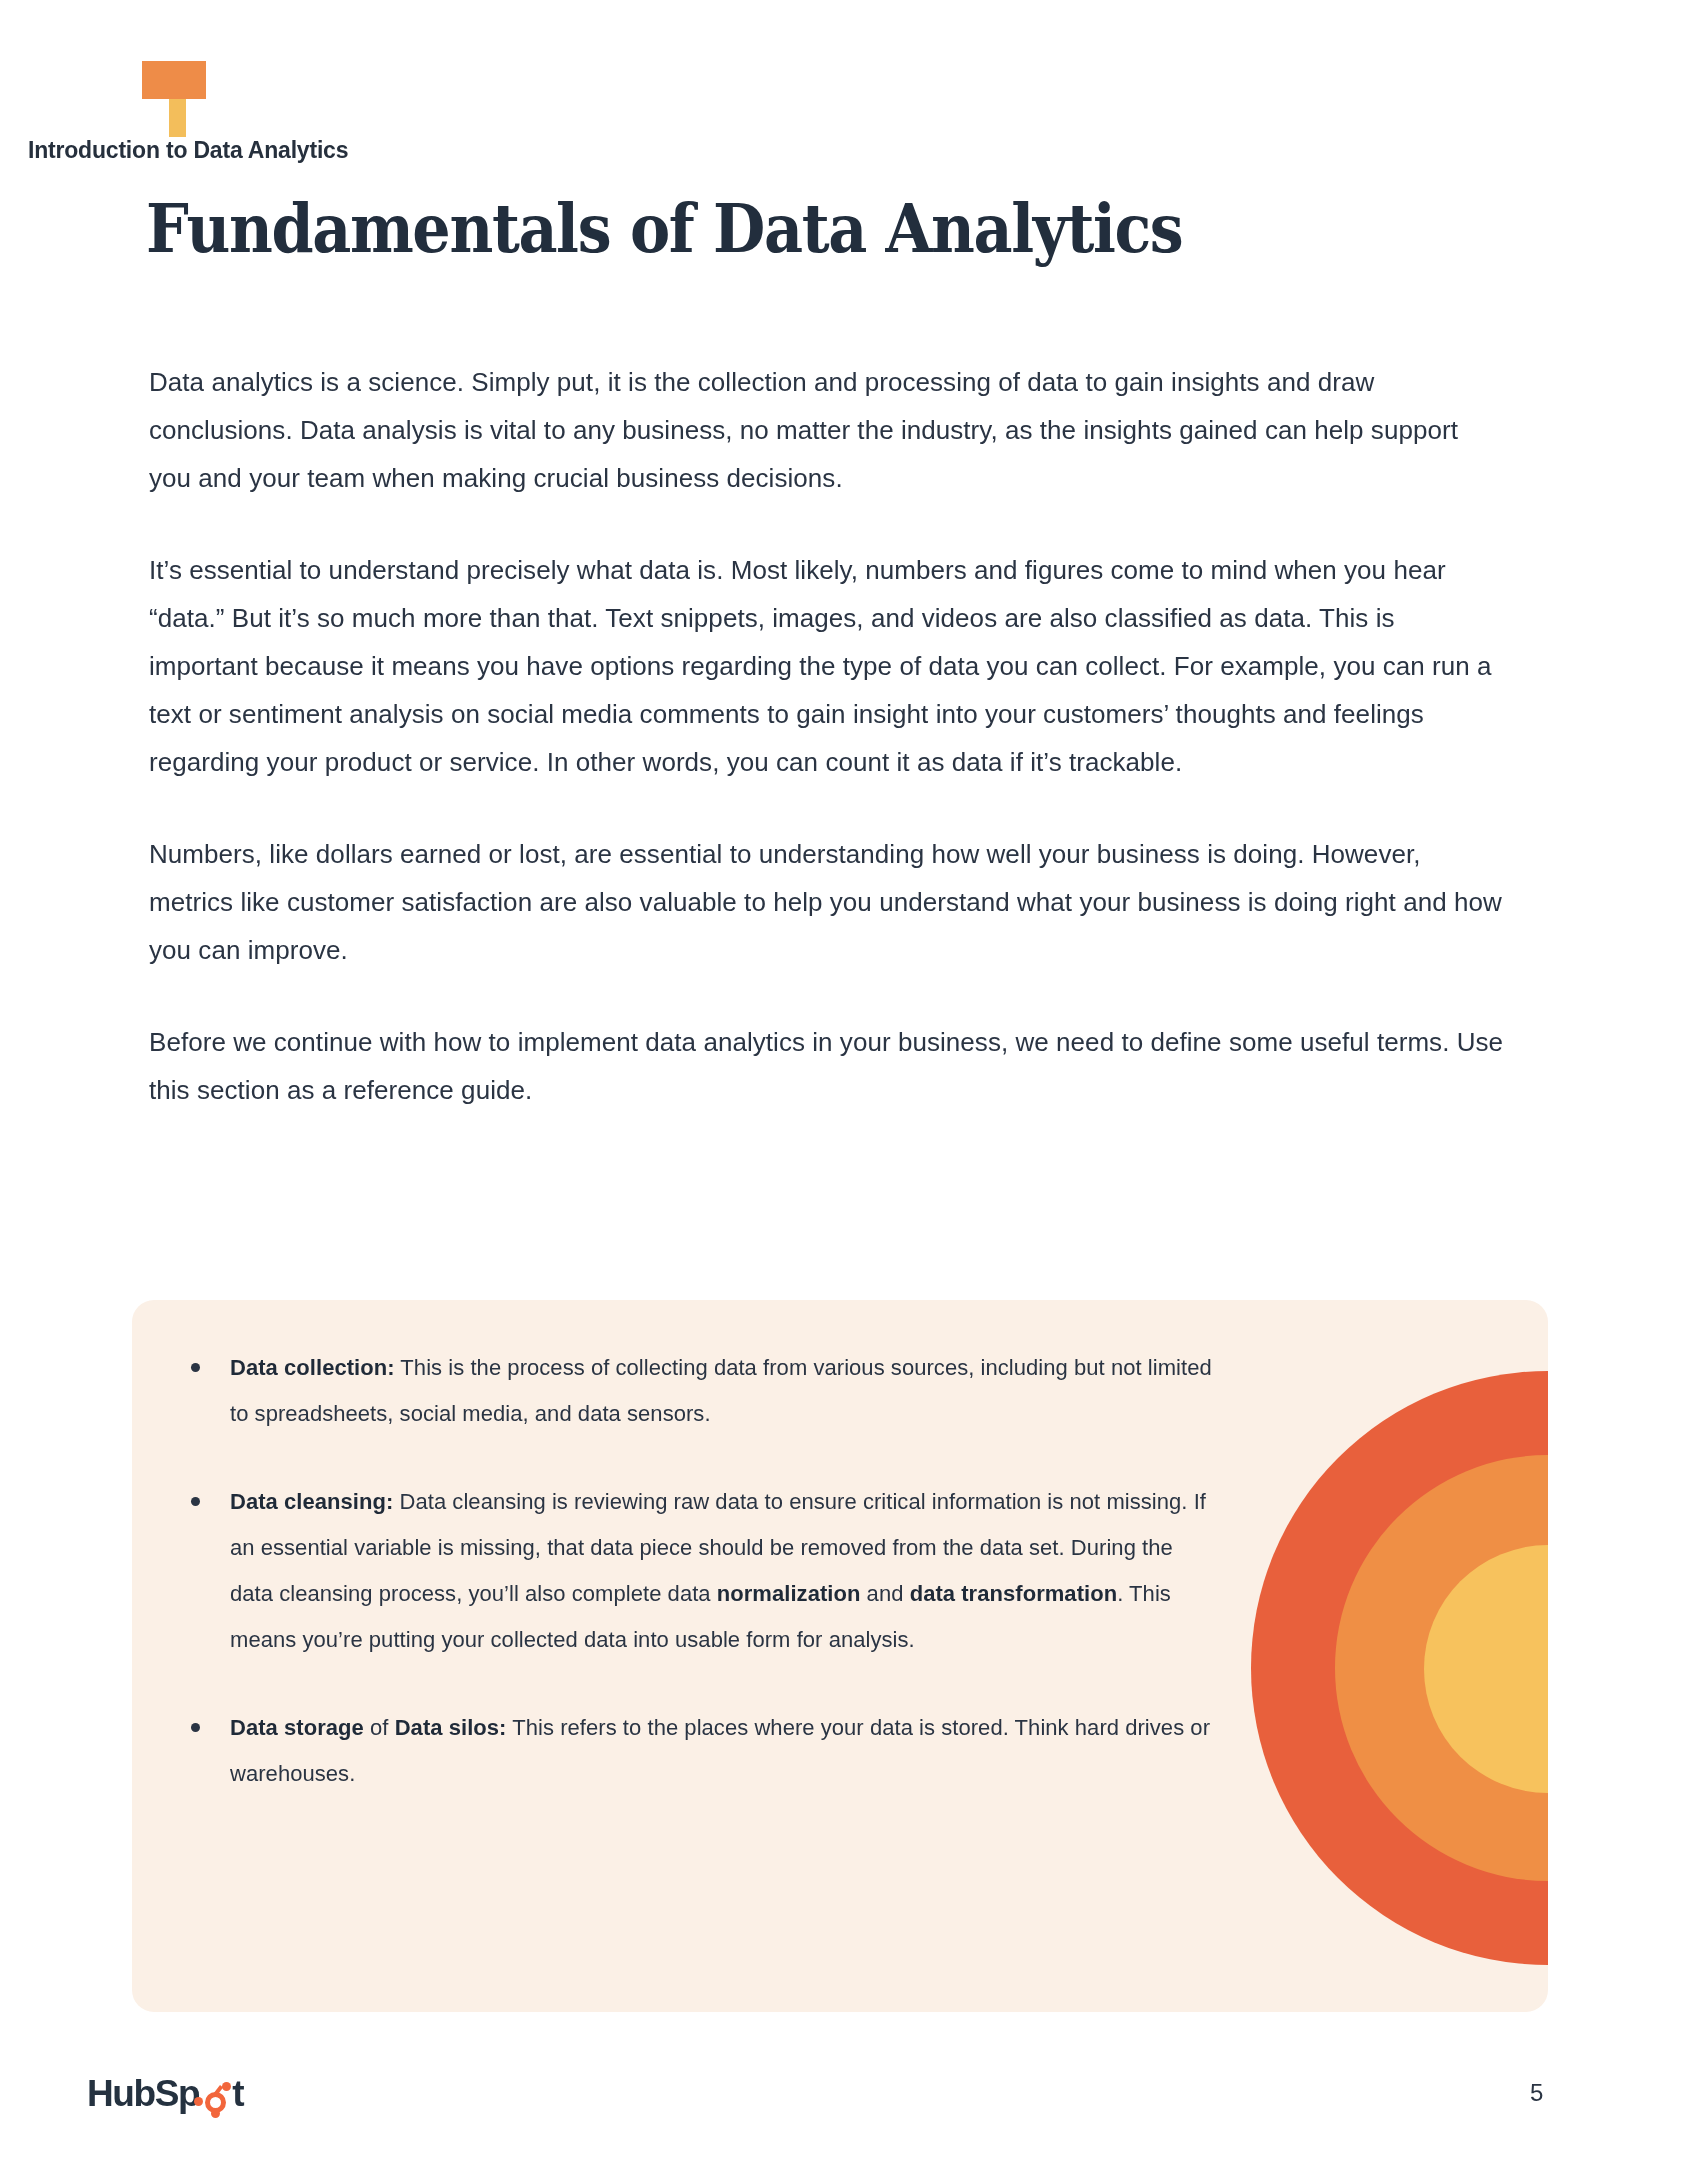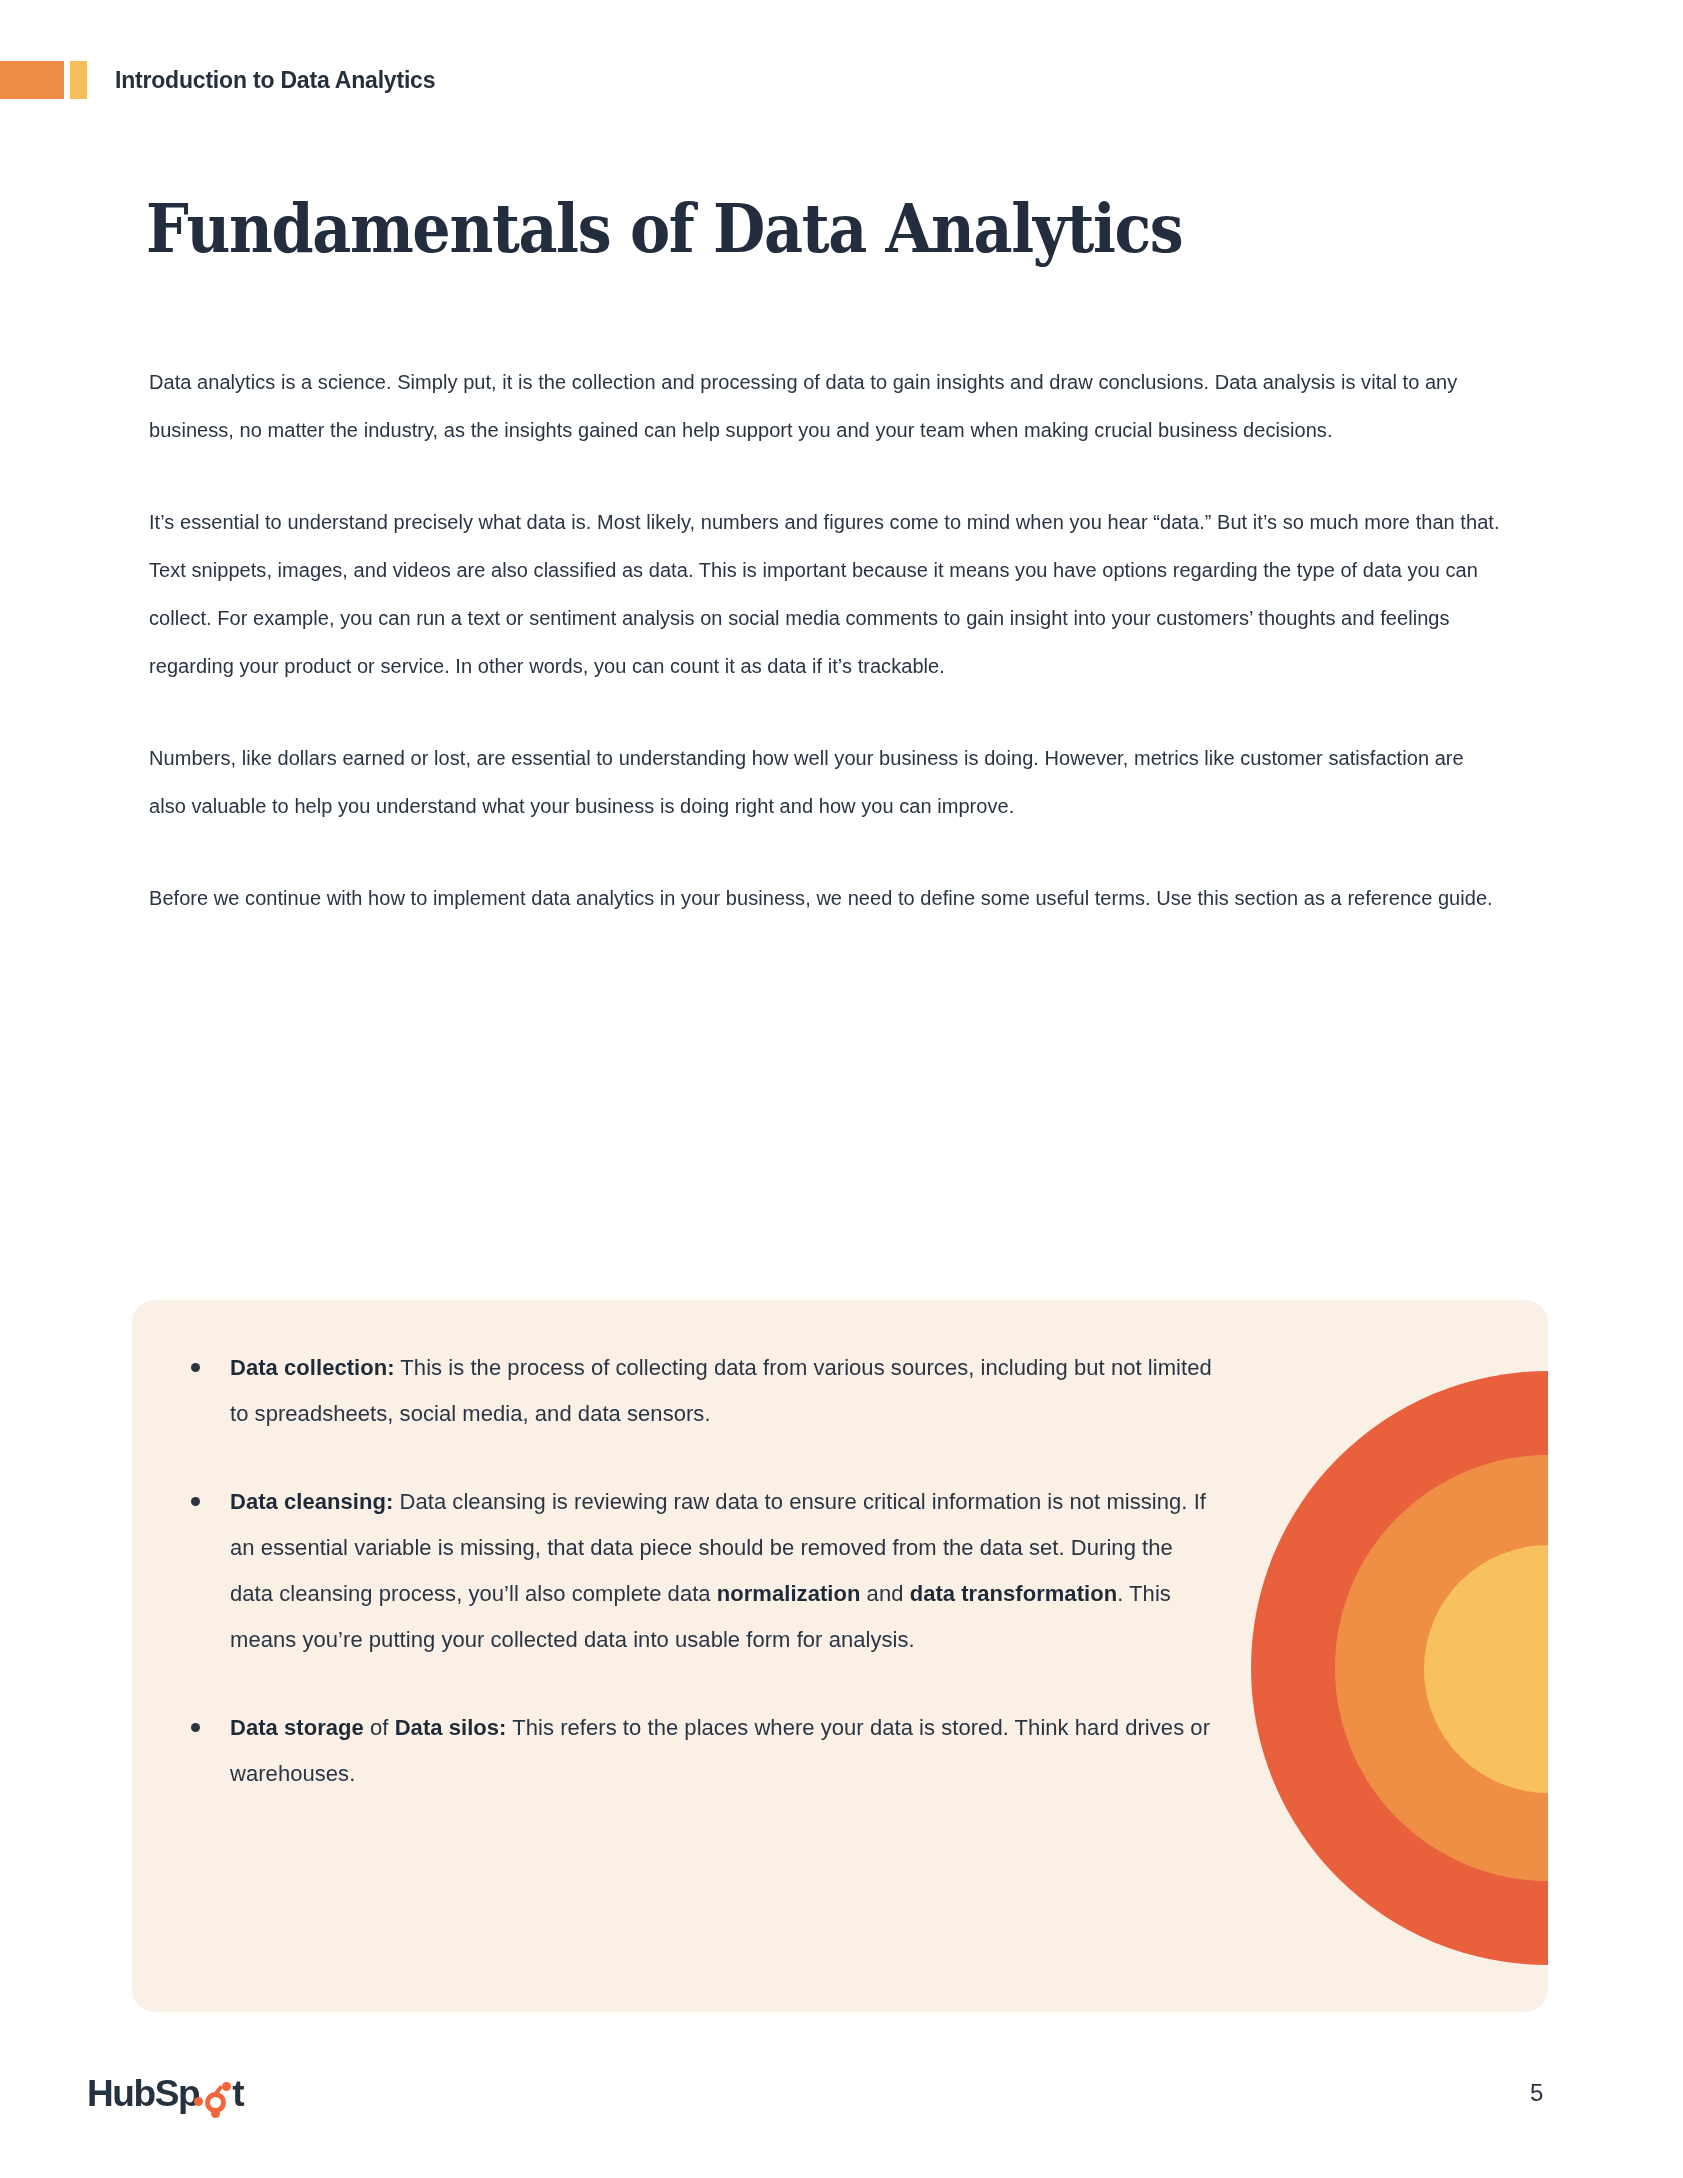--- a/index.html
+++ b/index.html
@@ -14,21 +14,21 @@
     position:relative;
     width:1683px; height:2178px;
     background:#ffffff;
     overflow:hidden;
   }
 
   
   .runhead {
     position:absolute;
     left:0; top:61px;
-    display:flex; align-items:center;
+    display:flex; align-items:center;flex-direction:column;
   }
   .runhead-bar-primary {
     width:64px; height:38px;
     background:#EE8C48;
   }
   .runhead-bar-secondary {
     width:17px; height:38px;
     background:#F3BE5B;
     margin-left:6px;
   }
@@ -56,21 +56,21 @@
     white-space:nowrap;
   }
 
   
   .body-copy {
     position:absolute;
     left:149px; top:358px;
     width:1356px;
   }
   .body-copy p {
-    font-size:20px;
+    font-size:26px;
     line-height:48px;
     color:#2A3443;
     letter-spacing:0.05px;
     margin-bottom:44px;
   }
   .body-copy p:last-child { margin-bottom:0; }
 
   
   .callout {
     position:absolute;

